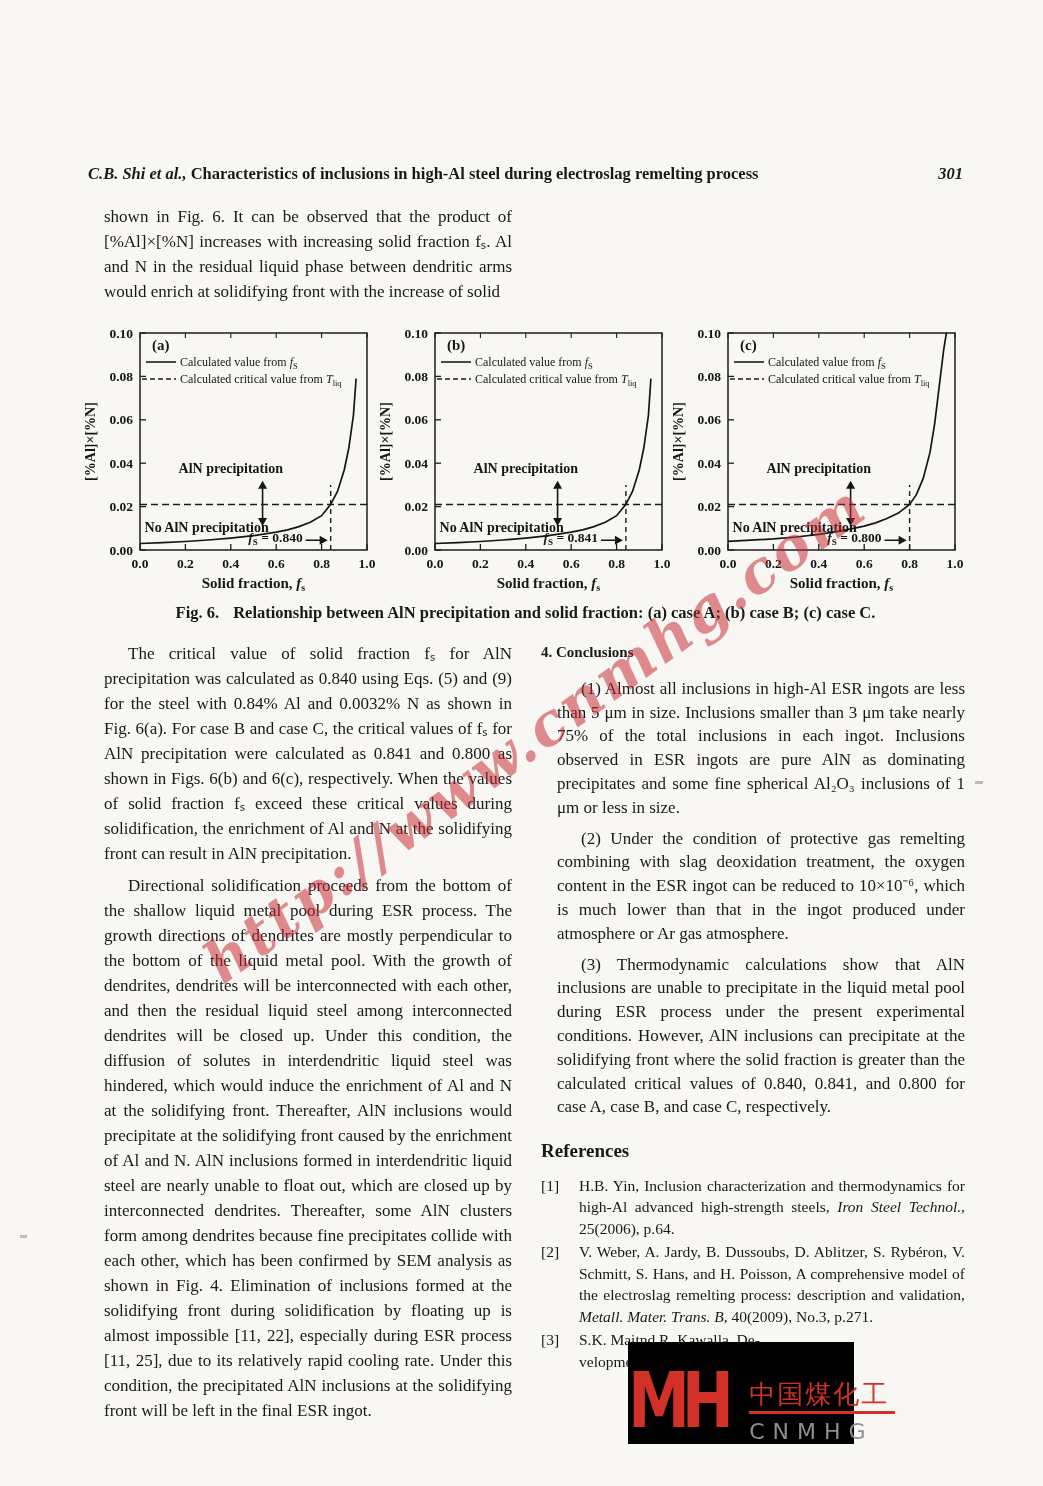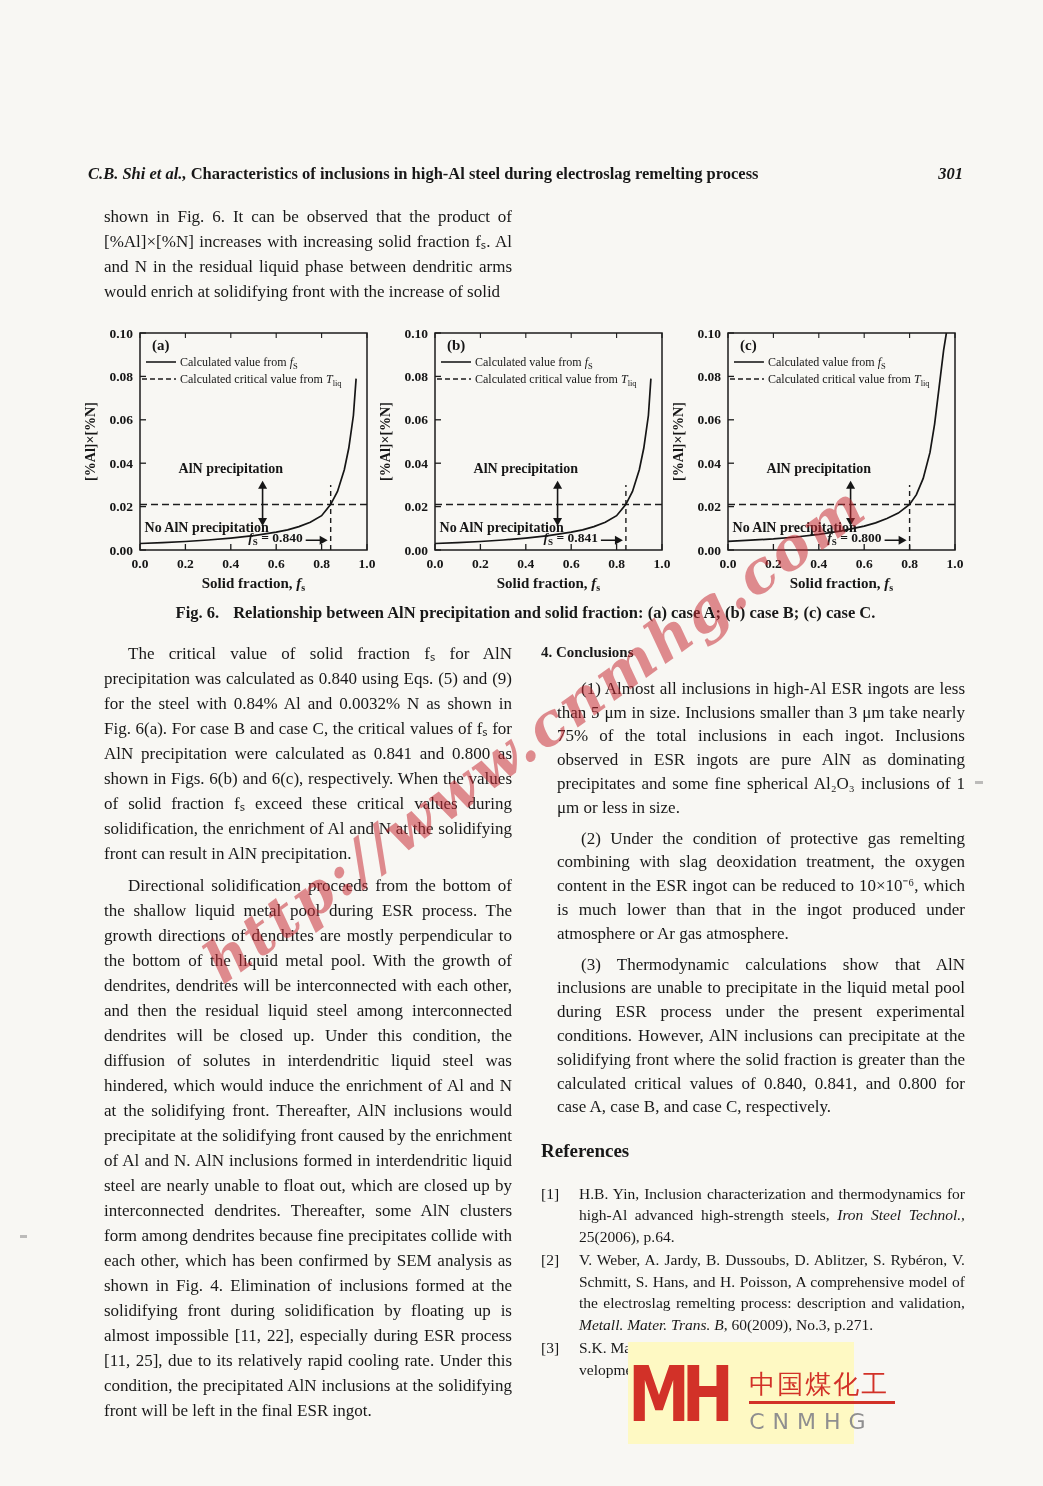--- a/index.html
+++ b/index.html
@@ -18,41 +18,41 @@
   
   .bodycol{width:424px;font-size:17px;line-height:25px;text-align:justify;}
   .col-left-top{left:88px;top:204px;}
   .col-right-top{left:541px;top:204px;line-height:24.5px;}
   .col-left-main{left:88px;top:641px;}
   .col-right-main{left:541px;top:641px;line-height:23.8px;}
   p.para{margin:0 0 0 16px;}
   p.indent{text-indent:24px;}
   p.gap{margin-top:7px;}
   .sect-heading{font-size:15px;font-weight:bold;margin:0 0 12px 0;}
-  .refs-heading{font-size:19px;font-weight:bold;margin:20px 0 20px 0;}
+  .refs-heading{font-size:19px;font-weight:bold;margin:20px 0 12px 0;}
   
   .chart{top:315px;width:300px;height:282px;}
   svg text{font-family:"Liberation Serif", serif;fill:#161616;}
   .caption{left:88px;top:603px;width:875px;text-align:center;font-weight:bold;font-size:16.5px;}
   .caption .cap-label{margin-right:14px;}
   
   .ref{position:relative;padding-left:38px;font-size:15.5px;line-height:21.5px;text-align:justify;margin-bottom:2px;}
   .ref .ref-num{position:absolute;left:0;top:0;}
   .ref .ital{font-style:italic;}
   .ref3-line{display:flex;justify-content:flex-start;}
   
   .watermark{
     left:140px;top:705px;width:780px;height:80px;text-align:center;
     font-family:"DejaVu Serif", serif;font-style:italic;font-weight:bold;
     font-size:58px;letter-spacing:3px;color:rgba(197,38,48,0.52);
     transform:rotate(-36deg);z-index:5;pointer-events:none;white-space:nowrap;
   }
   
-  .logo{left:628px;top:1342px;width:226px;height:102px;background:#fef9c3;z-index:6;
-        display:flex;align-items:center;}
+  .logo{left:628px;top:1342px;width:226px;height:102px;background:#000000;z-index:6;
+        display:flex;align-items:flex-end;}
   .logo-mark{
     font-family:"DejaVu Sans", sans-serif;font-weight:900;font-size:76px;line-height:86px;
     color:#d23128;letter-spacing:-10px;transform:scaleX(0.82);transform-origin:left top;
     margin-top:4px;
   }
   .logo-right{margin-left:2px;margin-top:16px;}
   .logo-cn{font-size:26px;line-height:30px;color:#d23128;letter-spacing:2px;
            font-family:"DejaVu Sans", sans-serif;white-space:nowrap;}
   .logo-underline{height:3px;background:#d23128;width:146px;margin:2px 0 5px 0;}
   .logo-latin{font-size:22px;color:#8f8f8f;letter-spacing:8px;
@@ -245,21 +245,21 @@
     <p class="para indent gap">(3) Thermodynamic calculations show that AlN inclusions are unable to precipitate in the liquid metal pool during ESR process under the present experimental conditions. However, AlN inclusions can precipitate at the solidifying front where the solid fraction is greater than the calculated critical values of 0.840, 0.841, and 0.800 for case A, case B, and case C, respectively.</p>
 
     <div class="refs-heading">References</div>
 
     <div class="ref">
       <span class="ref-num">[1]</span>
       <span>H.B. Yin, Inclusion characterization and thermodynamics for high-Al advanced high-strength steels, </span><span class="ital">Iron Steel Technol.,</span><span> 25(2006), p.64.</span>
     </div>
     <div class="ref">
       <span class="ref-num">[2]</span>
-      <span>V. Weber, A. Jardy, B. Dussoubs, D. Ablitzer, S. Rybéron, V. Schmitt, S. Hans, and H. Poisson, A comprehensive model of the electroslag remelting process: description and validation, </span><span class="ital">Metall. Mater. Trans. B</span><span>, 60(2009), No.3, p.271.</span>
+      <span>V. Weber, A. Jardy, B. Dussoubs, D. Ablitzer, S. Rybéron, V. Schmitt, S. Hans, and H. Poisson, A comprehensive model of the electroslag remelting process: description and validation, </span><span class="ital">Metall. Mater. Trans. B</span><span>, 40(2009), No.3, p.271.</span>
     </div>
     <div class="ref">
       <span class="ref-num">[3]</span>
       <div class="ref3-line">
         <span>S.K. Mait</span>
         <span>nd R. Kawalla, De-</span>
       </div>
       <div class="ref3-line">
         <span>velopmen</span>
         <span>steel through elec-</span>

